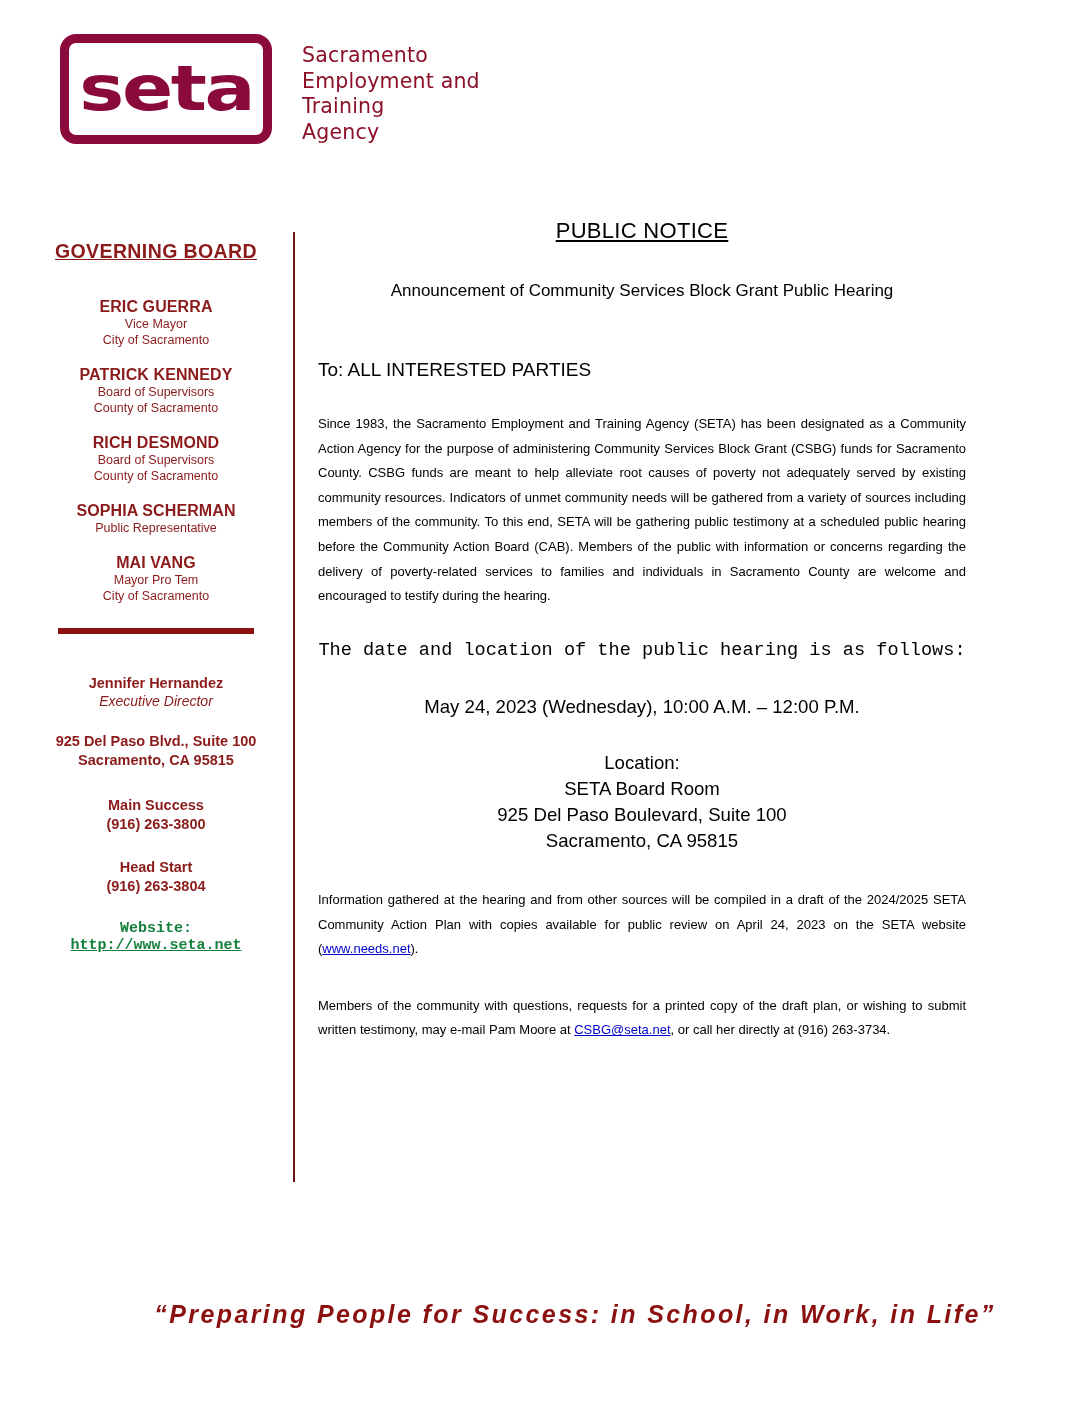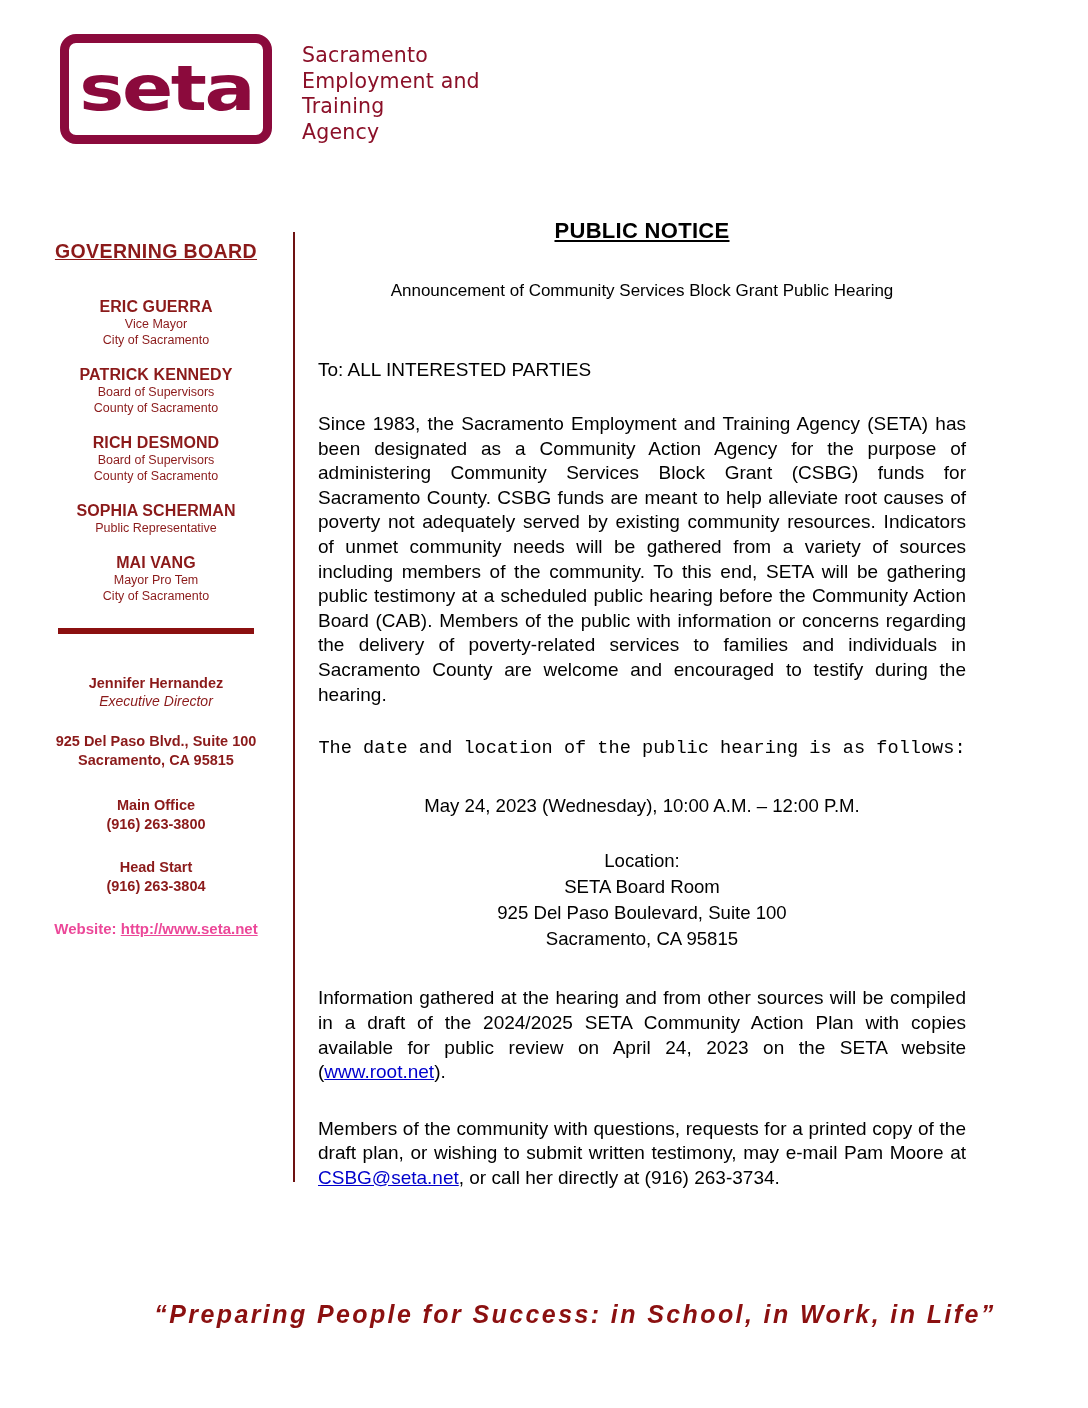--- a/index.html
+++ b/index.html
@@ -77,52 +77,52 @@
     margin:24px auto 40px auto;
   }
 
   .sb-block{margin-bottom:22px;}
   .sb-b1{font-size:14.5px;font-weight:bold;line-height:18.5px;}
   .sb-b2{font-size:14px;line-height:17px;font-weight:normal;font-style:italic;}
   .sb-addr{font-size:14.5px;font-weight:bold;line-height:19px;margin-bottom:26px;}
   .sb-phone{font-size:14.5px;font-weight:bold;line-height:19px;margin-bottom:24px;}
 
   #sb-website{
-    font-family:Liberation Sans, sans-serif;
+    font-family:Liberation Mono, monospace;
     font-size:15px;font-weight:bold;
-    color:#ec4899;
+    color:#15803d;
     margin-top:20px;
   }
   #sb-website .url{text-decoration:underline;}
 
   
   #main{
     position:absolute;left:318px;top:218px;
     width:648px;
     font-family:"Liberation Sans", sans-serif;
     color:#000;
   }
   #notice-title{
     text-align:center;
-    font-size:22px;font-weight:bold;
+    font-size:22px;font-weight:normal;
     text-decoration:underline;
     letter-spacing:.3px;
     margin:0 0 36px 0;
   }
   #subtitle{
     font-size:17px;line-height:22px;
     text-align:center;
     margin:0 0 56px 0;
   }
   #to-line{
     font-size:19px;line-height:24px;
     margin:0 0 30px 0;
   }
   .body-para{
-    font-size:19px;
+    font-size:13px;
     line-height:24.6px;
     text-align:justify;
     margin:0 0 22px 0;
   }
   .center-line{
     font-size:18.6px;line-height:24.6px;
     text-align:center;
     margin:0;
   }
   #follows-line{margin:30px 0 0 0;font-family:Liberation Mono, monospace;}
@@ -204,21 +204,21 @@
     <div class="sb-b1">Jennifer Hernandez</div>
     <div class="sb-b2">Executive Director</div>
   </div>
 
   <div class="sb-addr">
     <div>925 Del Paso Blvd., Suite 100</div>
     <div>Sacramento, CA 95815</div>
   </div>
 
   <div class="sb-phone">
-    <div>Main Office</div>
+    <div>Main Success</div>
     <div>(916) 263-3800</div>
   </div>
 
   <div class="sb-phone">
     <div>Head Start</div>
     <div>(916) 263-3804</div>
   </div>
 
   <div id="sb-website">
     <span>Website:</span>
@@ -241,19 +241,19 @@
 
   <p class="center-line" id="date-line">May 24, 2023 (Wednesday), 10:00 A.M. – 12:00 P.M.</p>
 
   <div class="center-line" id="loc-block">
     <div>Location:</div>
     <div>SETA Board Room</div>
     <div>925 Del Paso Boulevard, Suite 100</div>
     <div>Sacramento, CA  95815</div>
   </div>
 
-  <p class="body-para" id="para-info"><span>Information gathered at the hearing and from other sources will be compiled in a draft of the 2024/2025 SETA Community Action Plan with copies available for public review on April 24, 2023 on the SETA website (</span><a class="doclink" href="#">www.root.net</a><span>).</span></p>
+  <p class="body-para" id="para-info"><span>Information gathered at the hearing and from other sources will be compiled in a draft of the 2024/2025 SETA Community Action Plan with copies available for public review on April 24, 2023 on the SETA website (</span><a class="doclink" href="#">www.needs.net</a><span>).</span></p>
 
   <p class="body-para" id="para-contact"><span>Members of the community with questions, requests for a printed copy of the draft plan, or wishing to submit written testimony, may e-mail Pam Moore at </span><a class="doclink" href="#">CSBG@seta.net</a><span>, or call her directly at (916) 263-3734.</span></p>
 
 </div>
 
 <div id="footer">“Preparing People for Success: in School, in Work, in Life”</div>
 
 </body></html>

